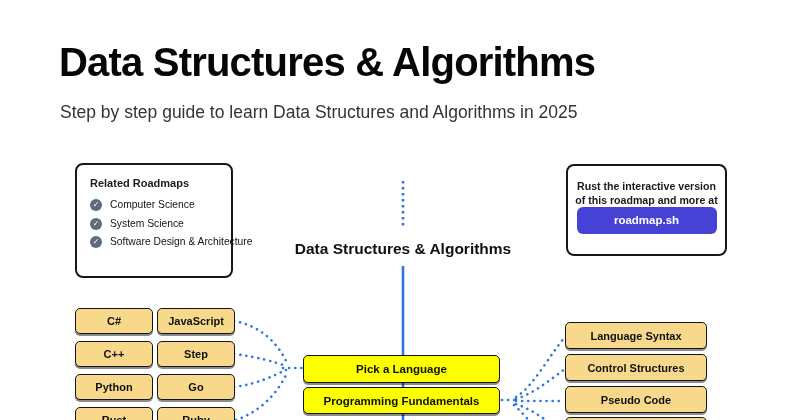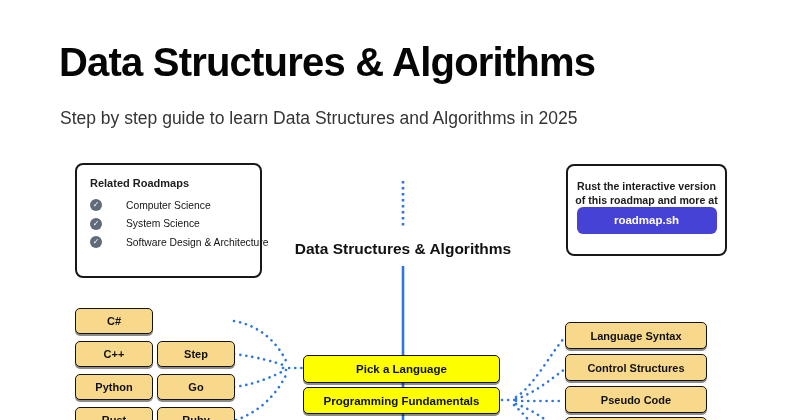--- a/index.html
+++ b/index.html
@@ -13,32 +13,32 @@
     font-family: "Liberation Sans", "DejaVu Sans", sans-serif;
   }
   #connectors { position: absolute; left: 0; top: 0; width: 800px; height: 420px; z-index: 1; }
 
   .page-title {
     position: absolute; left: 59px; top: 40px;
     font-size: 40px; font-weight: 700; color: #060606;
     letter-spacing: -0.8px; white-space: nowrap; z-index: 2;
   }
   .page-subtitle {
-    position: absolute; left: 60px; top: 108px;
+    position: absolute; left: 60px; top: 102px;
     font-size: 17.5px; font-weight: 500; color: #343434;
     white-space: nowrap; z-index: 2;
   }
 
   .card {
     position: absolute; background: #ffffff;
     border: 2px solid #181818; border-radius: 8px; z-index: 3;
   }
-  .related-card { left: 75px; top: 163px; width: 187px; height: 115px; padding: 12px 12px 0 13px; }
+  .related-card { left: 75px; top: 163px; width: 158px; height: 115px; padding: 12px 12px 0 13px; }
   .related-title { font-size: 11px; font-weight: 700; color: #1c1c1c; margin-bottom: 10px; }
-  .related-item { display: flex; align-items: center; gap: 24px; margin-bottom: 6.5px; }
+  .related-item { display: flex; align-items: flex-start; gap: 8px; margin-bottom: 6.5px; }
   .related-item .label { font-size: 10.3px; font-weight: 500; color: #141414; white-space: nowrap; }
   .check-circle {
     width: 12px; height: 12px; border-radius: 50%;
     background: #5f6b7a; flex: 0 0 12px;
     display: flex; align-items: center; justify-content: center;
   }
   .check-circle::before { content: "✓"; color: #ffffff; font-size: 8px; font-weight: 700; line-height: 1; }
 
   .interactive-card { left: 566px; top: 164px; width: 161px; height: 92px; text-align: center; padding-top: 13px; }
   .interactive-text { font-size: 10.6px; font-weight: 600; color: #1b1b1b; line-height: 14px; white-space: nowrap; }
@@ -130,20 +130,21 @@
     <button class="roadmap-btn">roadmap.sh</button>
   </div>
 
   <div class="root-label">Data Structures &amp; Algorithms</div>
 
   <div class="node node-tan lang-c1 row1">C#</div>
   <div class="node node-tan lang-c1 row2">C++</div>
   <div class="node node-tan lang-c1 row3">Python</div>
   <div class="node node-tan lang-c1 row4">Rust</div>
 
+  <div class="node node-tan lang-c2 row1">JavaScript</div>
   <div class="node node-tan lang-c2 row2">Step</div>
   <div class="node node-tan lang-c2 row3">Go</div>
   <div class="node node-tan lang-c2 row4">Ruby</div>
 
   <div class="node node-yellow main-node main-node-1">Pick a Language</div>
   <div class="node node-yellow main-node main-node-2">Programming Fundamentals</div>
 
   <div class="node node-tan topic topic-1">Language Syntax</div>
   <div class="node node-tan topic topic-2">Control Structures</div>
   <div class="node node-tan topic topic-3">Pseudo Code</div>

